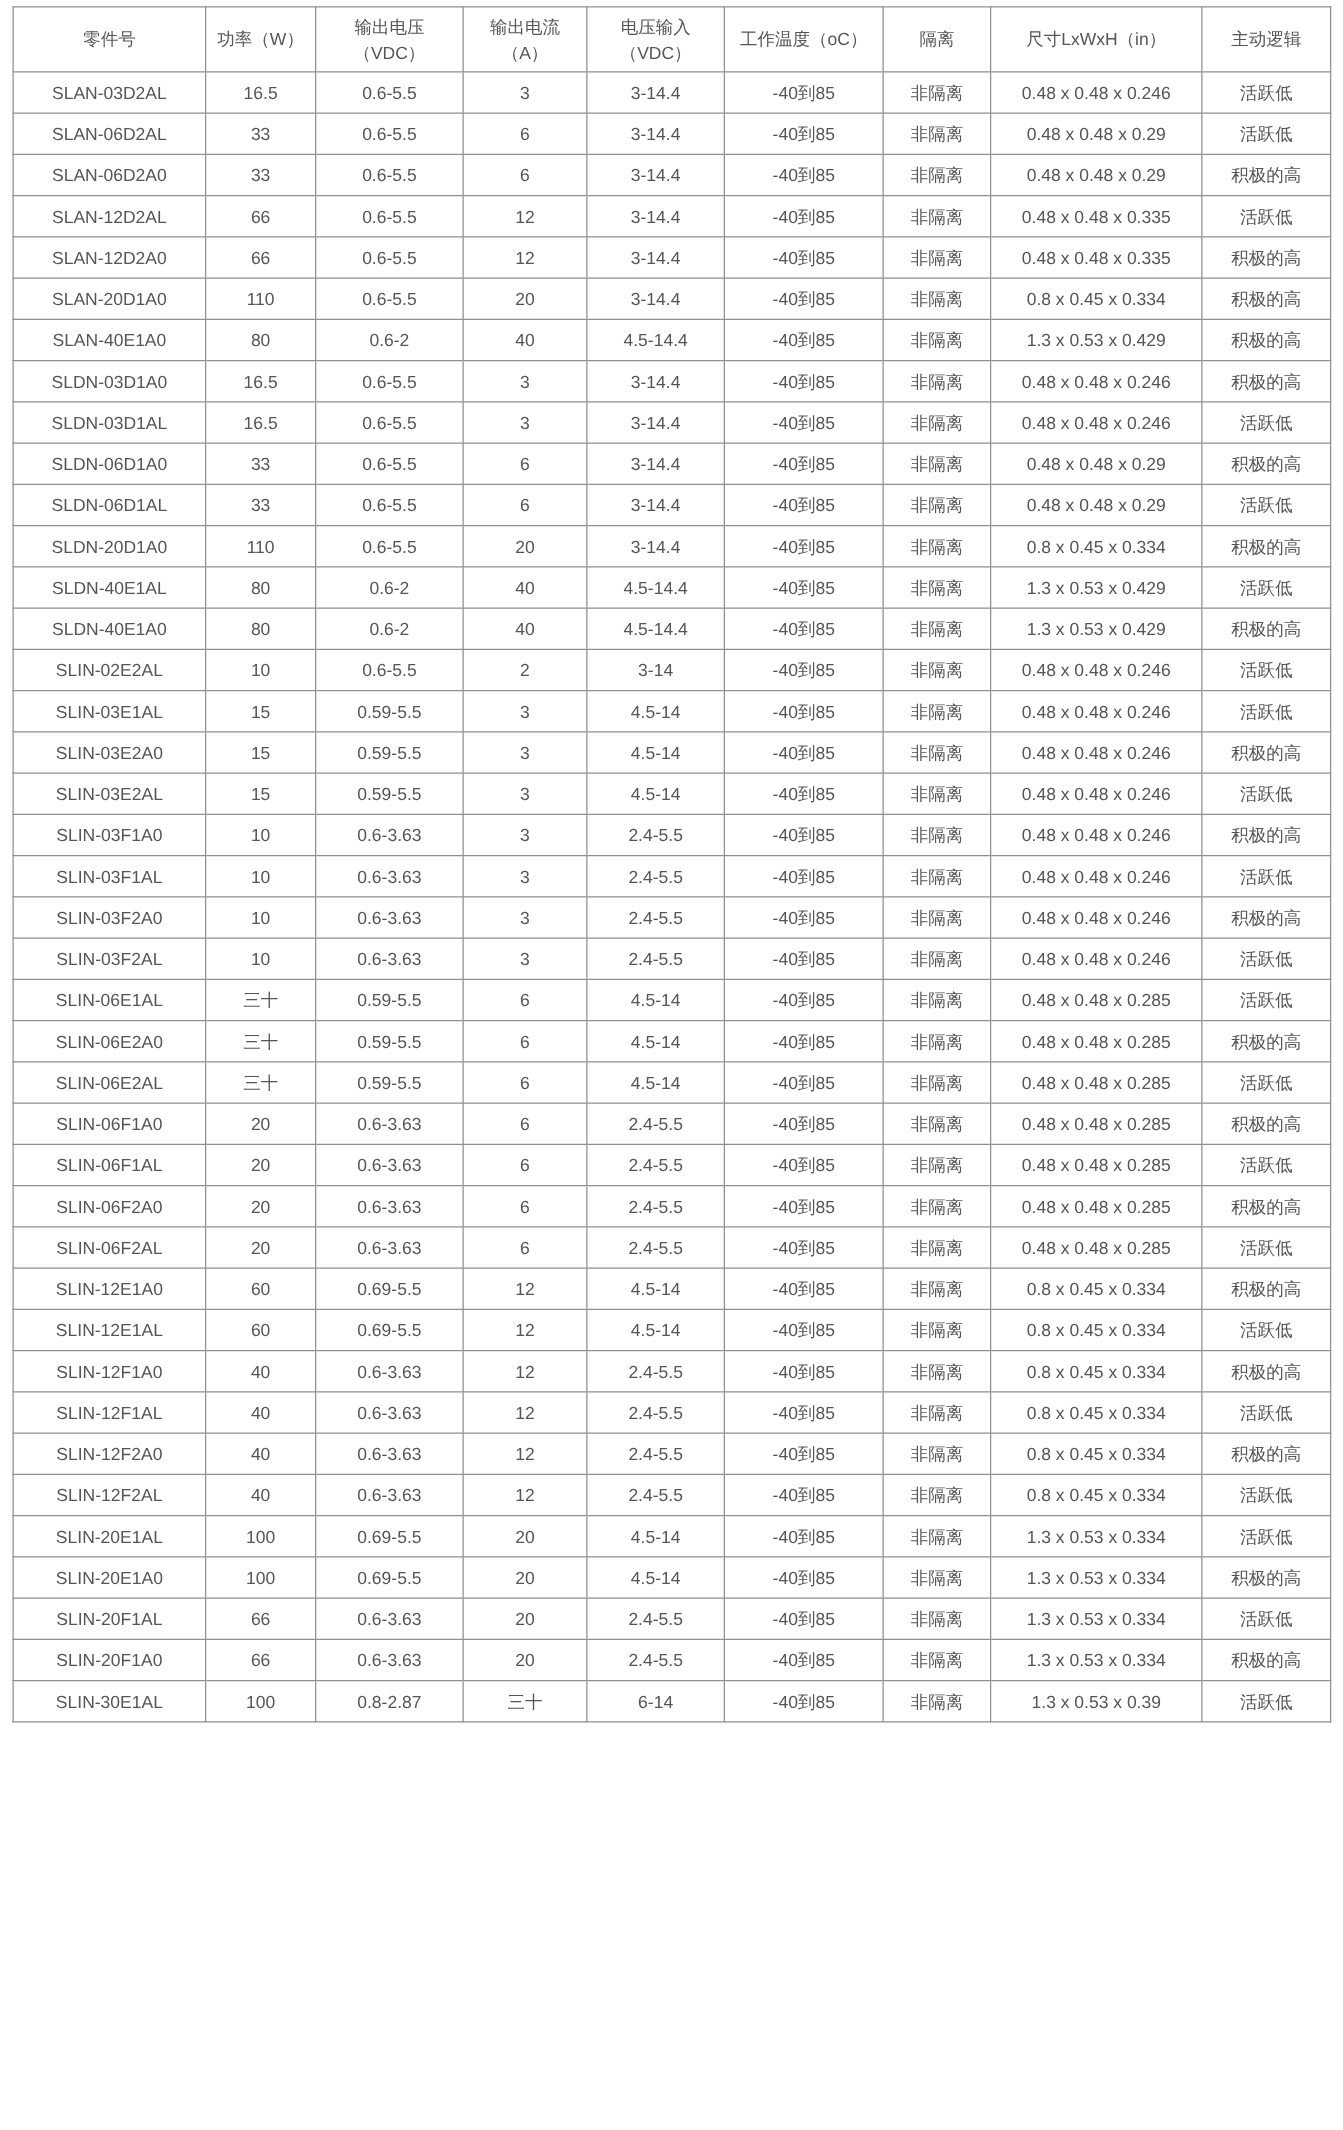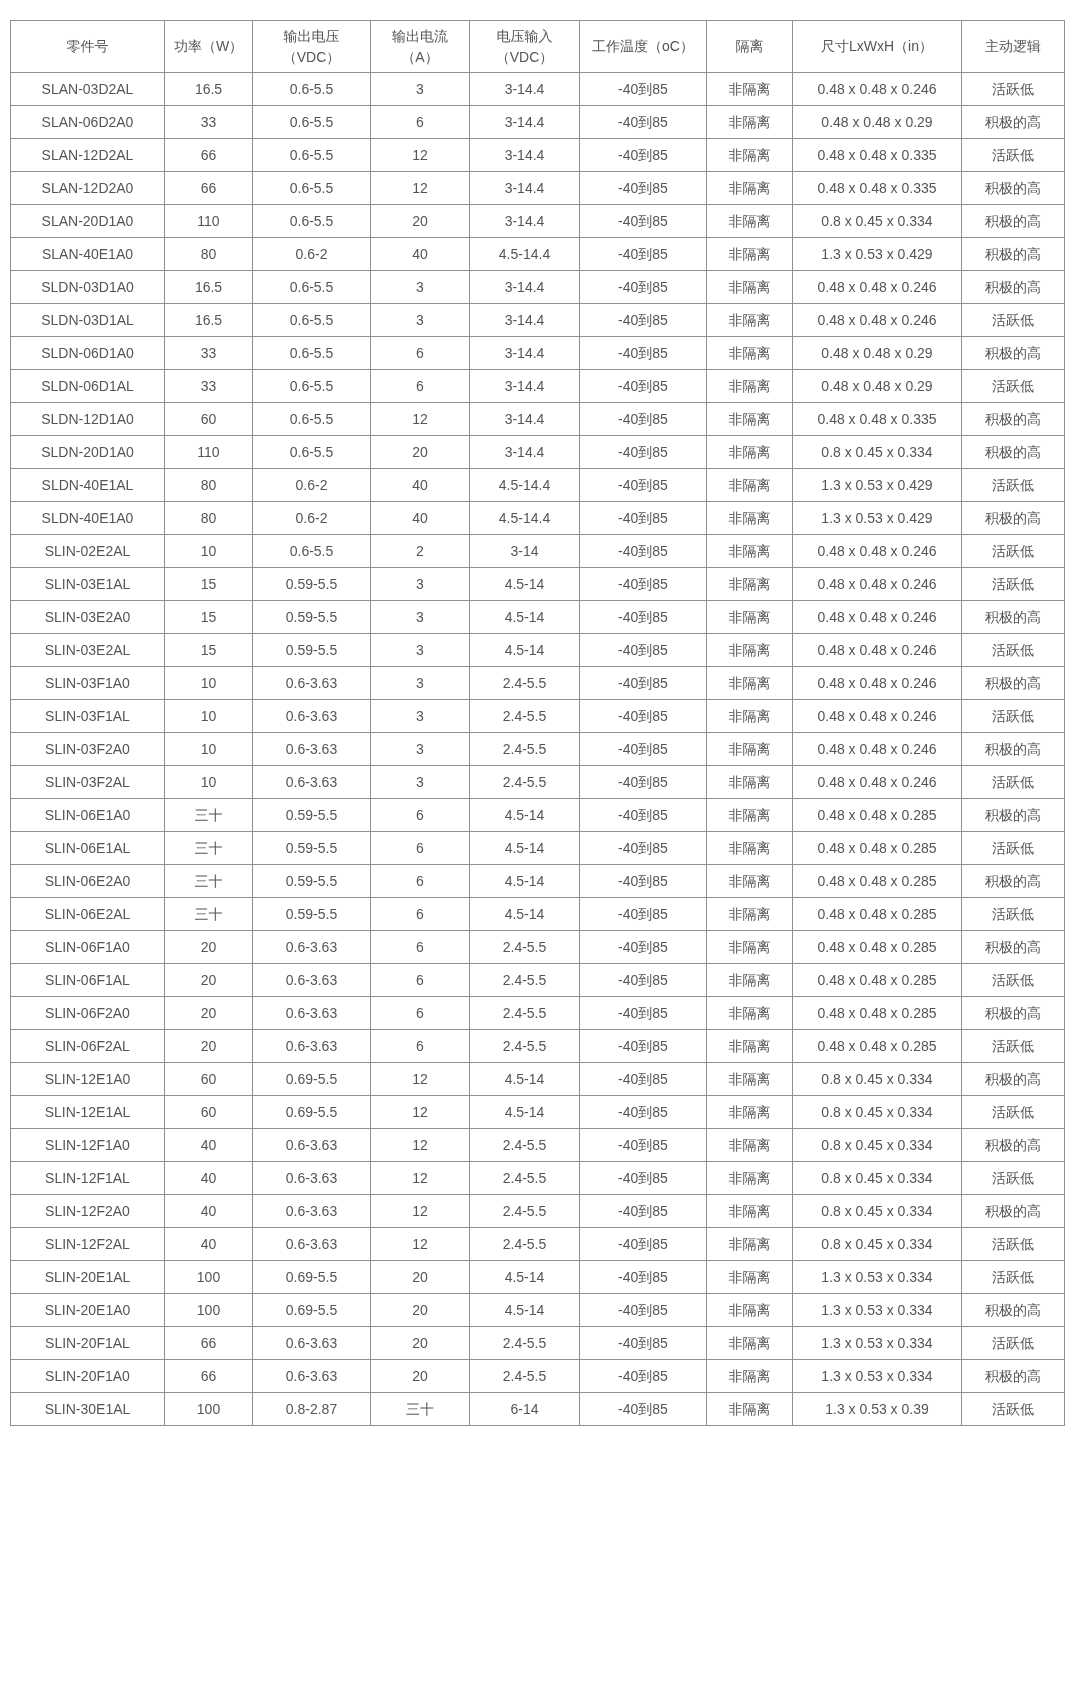--- a/index.html
+++ b/index.html
@@ -4,21 +4,21 @@
 <style>
   html, body {
     margin: 0;
     padding: 0;
     background: #ffffff;
     font-family: "Liberation Sans", "DejaVu Sans", sans-serif;
   }
   .page {
     width: 1074px;
     box-sizing: border-box;
-    padding: 20px 10px 24px 10px;
+    padding: 5px 10px 24px 10px;
     background: #ffffff;
   }
   table.spec {
     width: 1054px;
     border-collapse: collapse;
     table-layout: fixed;
     border: 1px solid #3a3a3a;
     background: #ffffff;
   }
   table.spec th,
@@ -80,20 +80,31 @@
           <td>16.5</td>
           <td>0.6-5.5</td>
           <td>3</td>
           <td>3-14.4</td>
           <td>-40到85</td>
           <td>非隔离</td>
           <td>0.48 x 0.48 x 0.246</td>
           <td>活跃低</td>
         </tr>
         <tr>
+          <td>SLAN-06D2AL</td>
+          <td>33</td>
+          <td>0.6-5.5</td>
+          <td>6</td>
+          <td>3-14.4</td>
+          <td>-40到85</td>
+          <td>非隔离</td>
+          <td>0.48 x 0.48 x 0.29</td>
+          <td>活跃低</td>
+        </tr>
+        <tr>
           <td>SLAN-06D2A0</td>
           <td>33</td>
           <td>0.6-5.5</td>
           <td>6</td>
           <td>3-14.4</td>
           <td>-40到85</td>
           <td>非隔离</td>
           <td>0.48 x 0.48 x 0.29</td>
           <td>积极的高</td>
         </tr>
@@ -179,31 +190,20 @@
           <td>33</td>
           <td>0.6-5.5</td>
           <td>6</td>
           <td>3-14.4</td>
           <td>-40到85</td>
           <td>非隔离</td>
           <td>0.48 x 0.48 x 0.29</td>
           <td>活跃低</td>
         </tr>
         <tr>
-          <td>SLDN-12D1A0</td>
-          <td>60</td>
-          <td>0.6-5.5</td>
-          <td>12</td>
-          <td>3-14.4</td>
-          <td>-40到85</td>
-          <td>非隔离</td>
-          <td>0.48 x 0.48 x 0.335</td>
-          <td>积极的高</td>
-        </tr>
-        <tr>
           <td>SLDN-20D1A0</td>
           <td>110</td>
           <td>0.6-5.5</td>
           <td>20</td>
           <td>3-14.4</td>
           <td>-40到85</td>
           <td>非隔离</td>
           <td>0.8 x 0.45 x 0.334</td>
           <td>积极的高</td>
         </tr>
@@ -309,31 +309,20 @@
         <tr>
           <td>SLIN-03F2AL</td>
           <td>10</td>
           <td>0.6-3.63</td>
           <td>3</td>
           <td>2.4-5.5</td>
           <td>-40到85</td>
           <td>非隔离</td>
           <td>0.48 x 0.48 x 0.246</td>
           <td>活跃低</td>
-        </tr>
-        <tr>
-          <td>SLIN-06E1A0</td>
-          <td>三十</td>
-          <td>0.59-5.5</td>
-          <td>6</td>
-          <td>4.5-14</td>
-          <td>-40到85</td>
-          <td>非隔离</td>
-          <td>0.48 x 0.48 x 0.285</td>
-          <td>积极的高</td>
         </tr>
         <tr>
           <td>SLIN-06E1AL</td>
           <td>三十</td>
           <td>0.59-5.5</td>
           <td>6</td>
           <td>4.5-14</td>
           <td>-40到85</td>
           <td>非隔离</td>
           <td>0.48 x 0.48 x 0.285</td>

